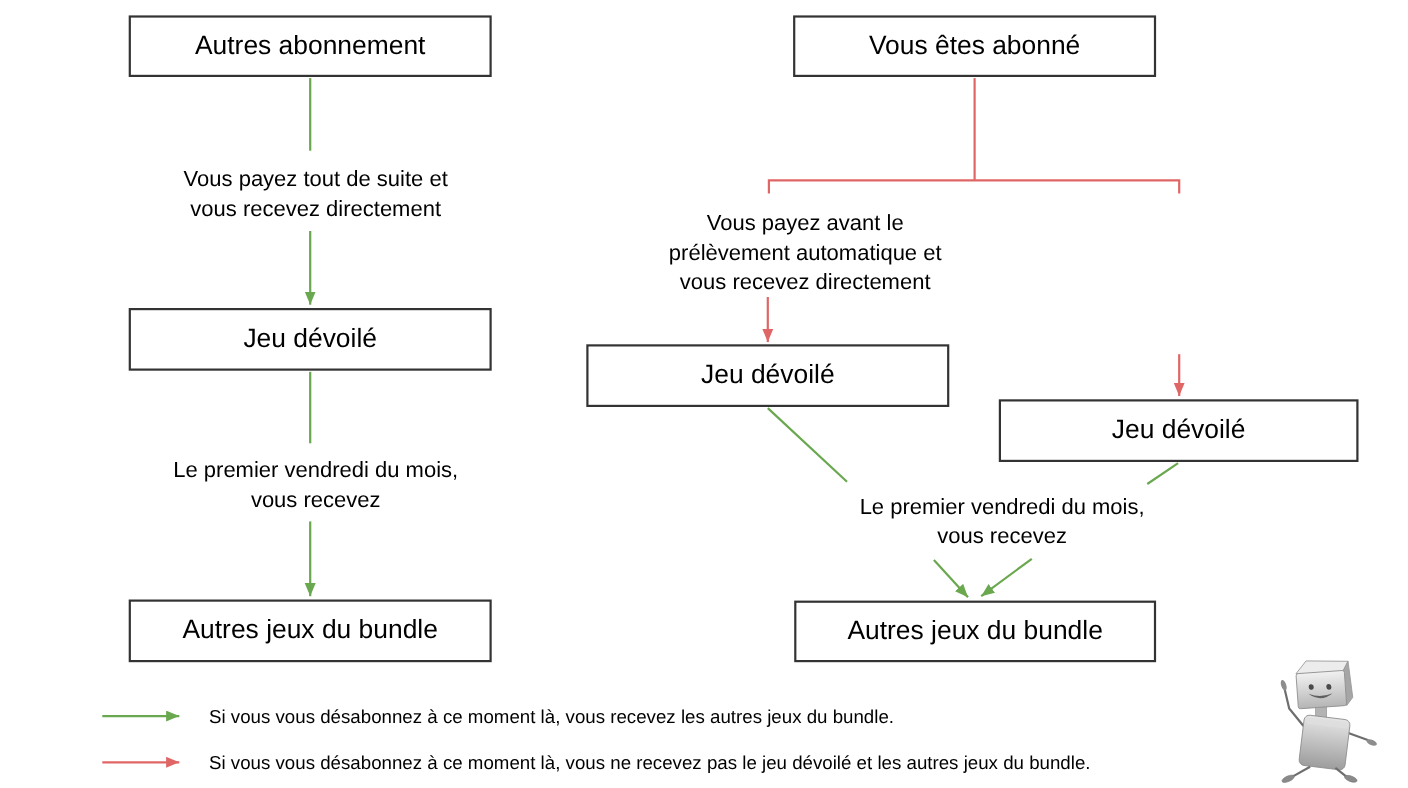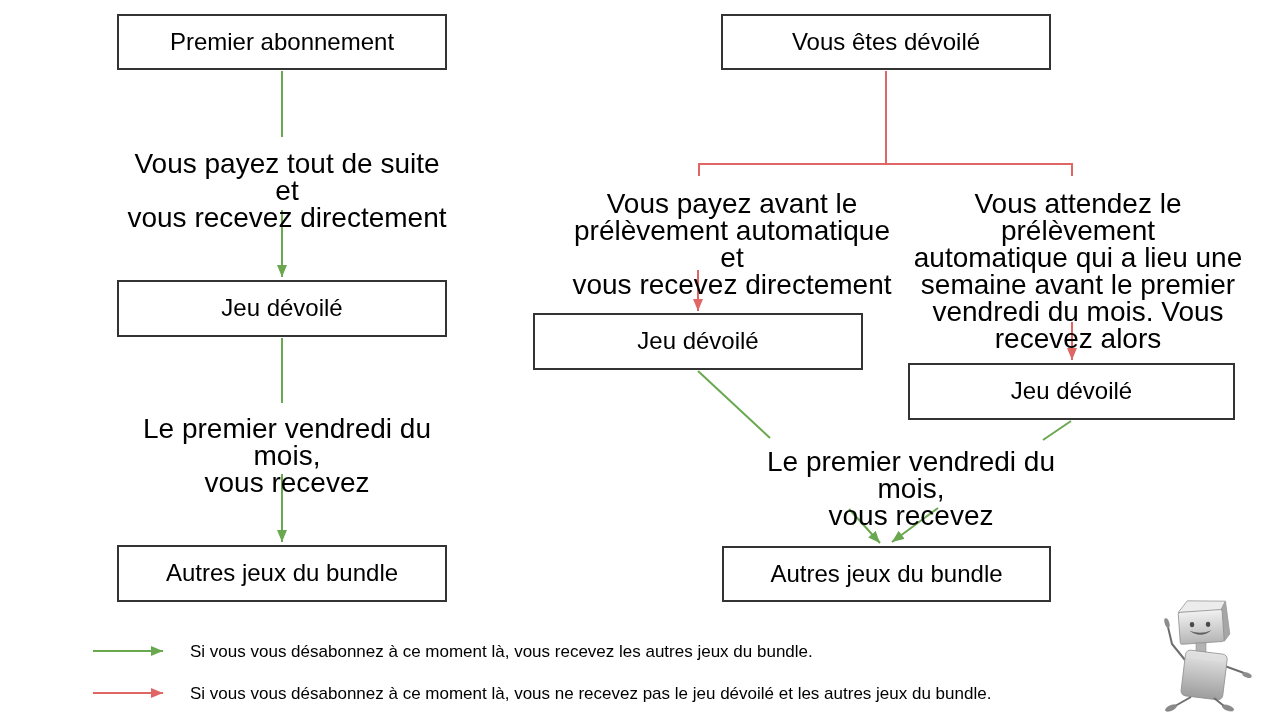--- a/index.html
+++ b/index.html
@@ -24,21 +24,21 @@
     background: #ffffff;
     display: flex;
     align-items: center;
     justify-content: center;
     font-size: 24px;
     line-height: 1.2;
     text-align: center;
   }
   .annotation {
     position: absolute;
-    font-size: 28px;
+    font-size: 20px;
     line-height: 27px;
     text-align: center;
     white-space: pre-line;
   }
   .legend-text {
     position: absolute;
     font-size: 17px;
     line-height: 21px;
     white-space: nowrap;
   }
@@ -77,43 +77,38 @@
 
     <g stroke="#e06666" stroke-width="2" fill="none" style="stroke: rgb(224, 102, 102);">
       <line x1="886" y1="71" x2="886" y2="164"></line>
       <path d="M699,176 L699,164 L1072,164 L1072,176"></path>
       <line x1="698" y1="270" x2="698" y2="311" marker-end="url(#ah-red)"></line>
       <line x1="1072" y1="322" x2="1072" y2="360" marker-end="url(#ah-red)"></line>
       <line x1="93" y1="693" x2="163" y2="693" marker-end="url(#ah-red)"></line>
     </g>
   </svg>
 
-  <div class="node" style="left:117px; top:14px; width:330px; height:56px;">Premier abonnement</div>
+  <div class="node" style="left:117px; top:14px; width:330px; height:56px;">Autres abonnement</div>
 
   <div class="annotation" style="left:127px; top:150px; width:320px;">Vous payez tout de suite et
 vous recevez directement</div>
 
   <div class="node" style="left:117px; top:280px; width:330px; height:57px;">Jeu dévoilé</div>
 
   <div class="annotation" style="left:127px; top:415px; width:320px;">Le premier vendredi du mois,
 vous recevez</div>
 
   <div class="node" style="left:117px; top:545px; width:330px; height:57px;">Autres jeux du bundle</div>
 
-  <div class="node" style="left:721px; top:14px; width:330px; height:56px;">Vous êtes dévoilé</div>
+  <div class="node" style="left:721px; top:14px; width:330px; height:56px;">Vous êtes abonné</div>
 
   <div class="annotation" style="left:572px; top:190px; width:320px;">Vous payez avant le
 prélèvement automatique et
 vous recevez directement</div>
 
-  <div class="annotation" style="left:913px; top:190px; width:330px;">Vous attendez le prélèvement
-automatique qui a lieu une
-semaine avant le premier
-vendredi du mois. Vous
-recevez alors</div>
 
   <div class="node" style="left:533px; top:313px; width:330px; height:57px;">Jeu dévoilé</div>
 
   <div class="node" style="left:908px; top:363px; width:327px; height:57px;">Jeu dévoilé</div>
 
   <div class="annotation" style="left:751px; top:448px; width:320px;">Le premier vendredi du mois,
 vous recevez</div>
 
   <div class="node" style="left:722px; top:546px; width:329px; height:56px;">Autres jeux du bundle</div>
 

